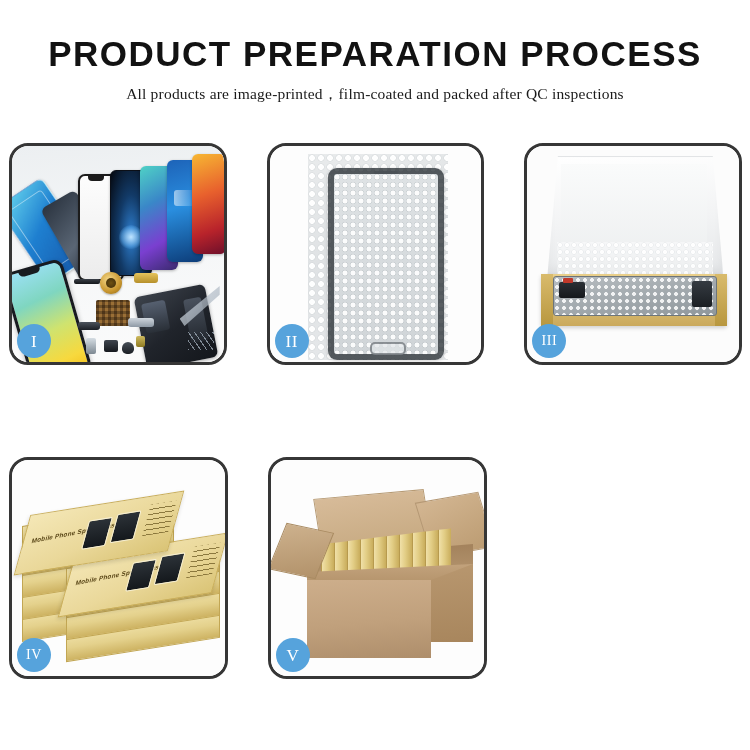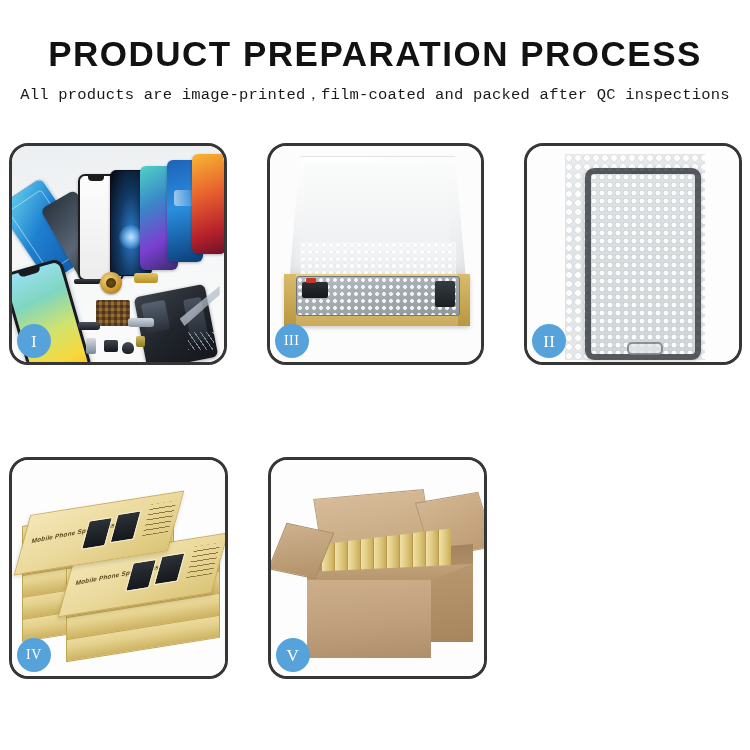--- a/index.html
+++ b/index.html
@@ -18,21 +18,21 @@
   .title{
     margin:0;padding-top:36px;
     font-size:35px;font-weight:700;letter-spacing:1.5px;
     color:#121212;line-height:1.05;
     font-family:"Liberation Sans", sans-serif;
   }
   .subtitle{
     margin:0;padding-top:11px;
     font-size:15.5px;font-weight:400;letter-spacing:.2px;
     color:#1a1a1a;
-    font-family:Liberation Mono, monospace;
+    font-family:Liberation Serif, serif;
   }
 
   
   .grid{position:absolute;left:9px;top:143px;width:733px;}
   .row{display:flex;gap:40px;}
   .row + .row{margin-top:92px;}
   .panel{
     position:relative;
     width:219px;height:222px;
     border:3px solid #363636;
@@ -387,41 +387,41 @@
           <div class="tweezer"></div>
           <div class="sparkle"></div>
         </div>
         <div class="badge">
           <span>I</span>
         </div>
       </div>
 
       <div class="panel">
         <div class="canvas">
+          <div class="p2-bg"></div>
+          <div class="bubble-sheet"></div>
+          <div class="screen-in"></div>
+        </div>
+        <div class="badge">
+          <span>II</span>
+        </div>
+      </div>
+
+      <div class="panel">
+        <div class="canvas">
           <div class="p3-bg"></div>
           <div class="lid"></div>
           <div class="lid-inner"></div>
           <div class="foam"></div>
           <div class="box-tray"></div>
           <div class="tray-inner"></div>
           <div class="red-tab"></div>
         </div>
         <div class="badge wide">
           <span>III</span>
-        </div>
-      </div>
-
-      <div class="panel">
-        <div class="canvas">
-          <div class="p2-bg"></div>
-          <div class="bubble-sheet"></div>
-          <div class="screen-in"></div>
-        </div>
-        <div class="badge">
-          <span>II</span>
         </div>
       </div>
 
     </div>
 
     <div class="row">
 
       <div class="panel">
         <div class="canvas">
           <div class="p4-bg"></div>

